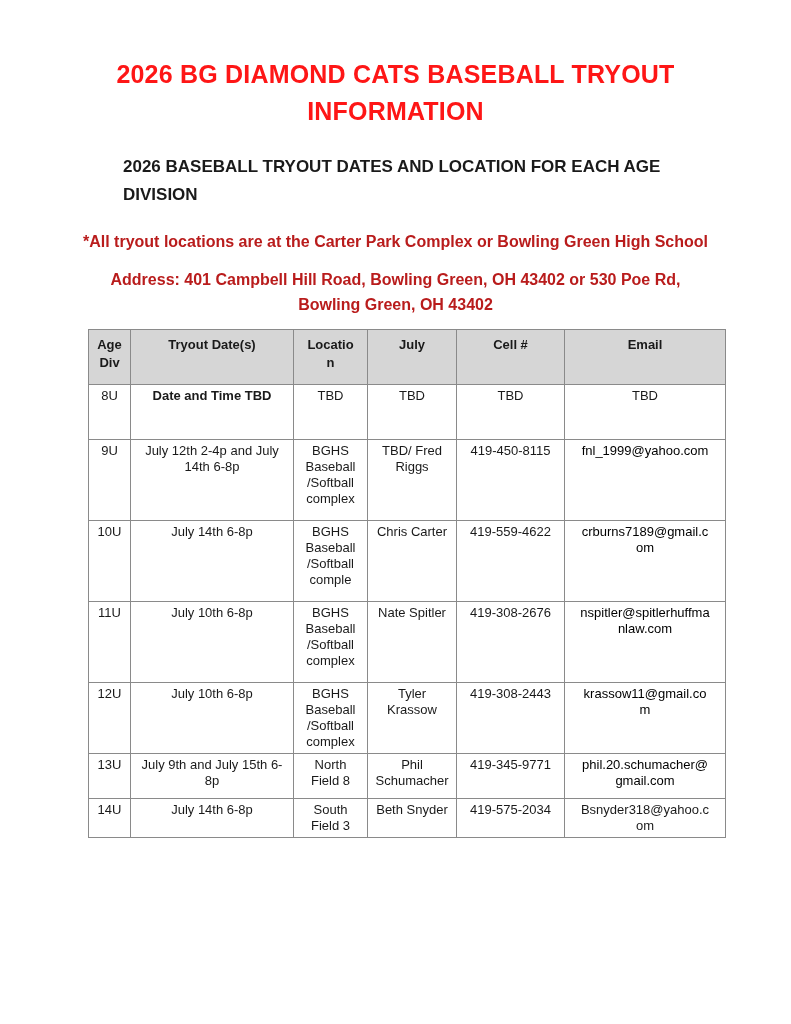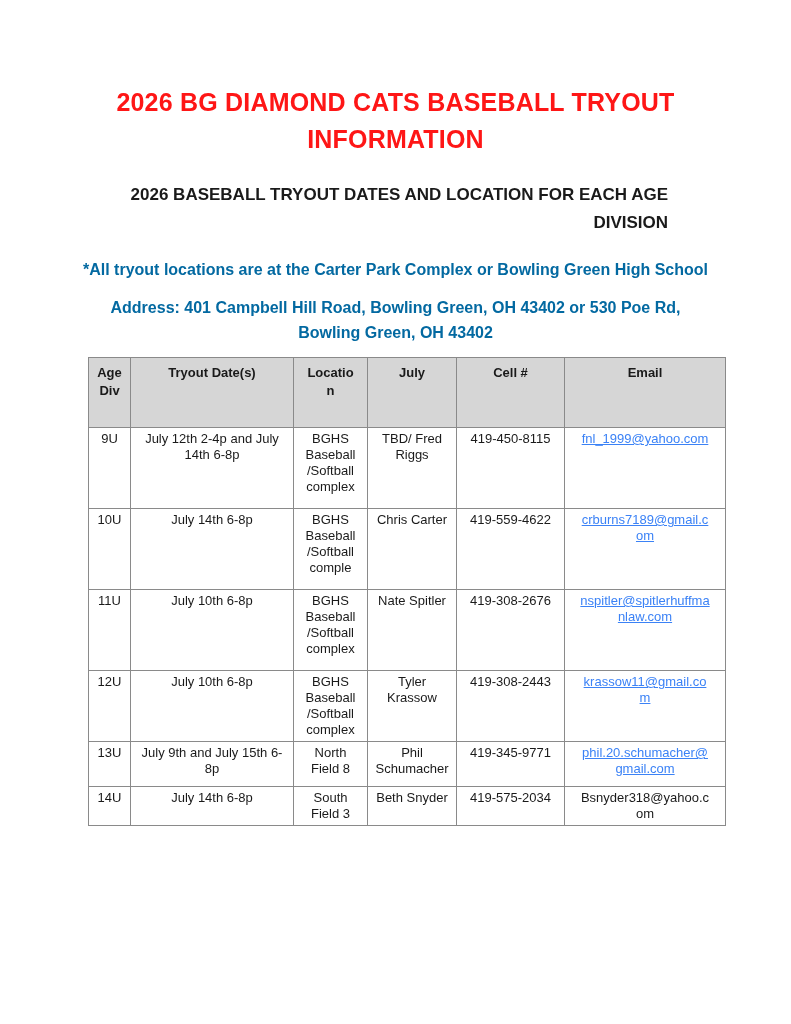--- a/index.html
+++ b/index.html
@@ -4,43 +4,43 @@
 <style>
   * { box-sizing: border-box; }
   html, body { margin: 0; padding: 0; }
   body {
     width: 791px; height: 1024px;
     background: #ffffff;
     font-family: "Liberation Sans", sans-serif;
     color: #1a1a1a;
     overflow: hidden;
   }
-  .page { padding-top: 84px; }
+  .page { padding-top: 56px; }
 
   .doc-title {
     color: #fe1616;
     font-size: 25px;
     font-weight: bold;
     text-align: center;
     line-height: 37px;
     max-width: 600px;
     margin: 0 auto;
     letter-spacing: 0.2px;
   }
   .doc-subtitle {
     color: #1a1a1a;
     font-size: 17px;
     font-weight: bold;
-    text-align: right;
+    text-align: left;
     line-height: 28px;
     max-width: 545px;
     margin: 23px auto 0;
   }
   .red-note {
-    color: #0369a1;
+    color: #b91c1c;
     font-size: 16px;
     font-weight: bold;
     text-align: center;
     line-height: 25px;
     margin: 20px auto 0;
   }
   .red-note.locations { max-width: 640px; }
   .red-note.address   { max-width: 590px; margin-top: 13px; }
 
   table.tryout-table {
@@ -54,43 +54,42 @@
     vertical-align: top;
     text-align: center;
     padding: 3px 7px;
     line-height: 16px;
     font-size: 13px;
     overflow-wrap: break-word;
   }
   .tryout-table thead th {
     background: #d6d6d6;
     font-weight: bold;
-    height: 70px;
+    height: 55px;
     line-height: 18px;
     padding-top: 6px;
   }
   .col-age   { width: 42px; }
   .col-dates { width: 163px; margin-top: 45px; }
   .col-loc   { width: 74px; }
   .col-coach { width: 89px; }
   .col-cell  { width: 108px; }
   .col-email { width: 161px; }
 
   .wrap-narrow {
     display: inline-block;
     max-width: 50px;
     overflow-wrap: anywhere;
     text-align: center;
   }
   td.email-cell { padding: 3px 15px; }
   td.email-cell span { overflow-wrap: anywhere; }
   .bold { font-weight: bold; }
   .link {
-    color: #3b82f6;
-    text-decoration: underline;
+    color: #000000;
     cursor: pointer;
   }
 
   .notes {
     margin: 9px 0 0 130px;
     width: 592px;
   }
   .note {
     position: relative;
     font-size: 10.5px;
@@ -124,20 +123,28 @@
       <tr>
         <th class="col-age">Age Div</th>
         <th class="col-dates">Tryout Date(s)</th>
         <th class="col-loc"><span class="wrap-narrow">Location</span></th>
         <th class="col-coach">July</th>
         <th class="col-cell">Cell #</th>
         <th class="col-email">Email</th>
       </tr>
     </thead>
     <tbody>
+    <tr style="height: 55px;">
+      <td>8U</td>
+      <td class="bold">Date and Time TBD</td>
+      <td>TBD</td>
+      <td>TBD</td>
+      <td>TBD</td>
+      <td class="email-cell"><span>TBD</span></td>
+    </tr>
 
     <tr style="height: 81px;">
       <td>9U</td>
       <td>July 12th 2-4p and July 14th 6-8p</td>
       <td>BGHS Baseball /Softball complex</td>
       <td>TBD/ Fred Riggs</td>
       <td>419-450-8115</td>
       <td class="email-cell"><span class="link">fnl_1999@yahoo.com</span></td>
     </tr>
 

